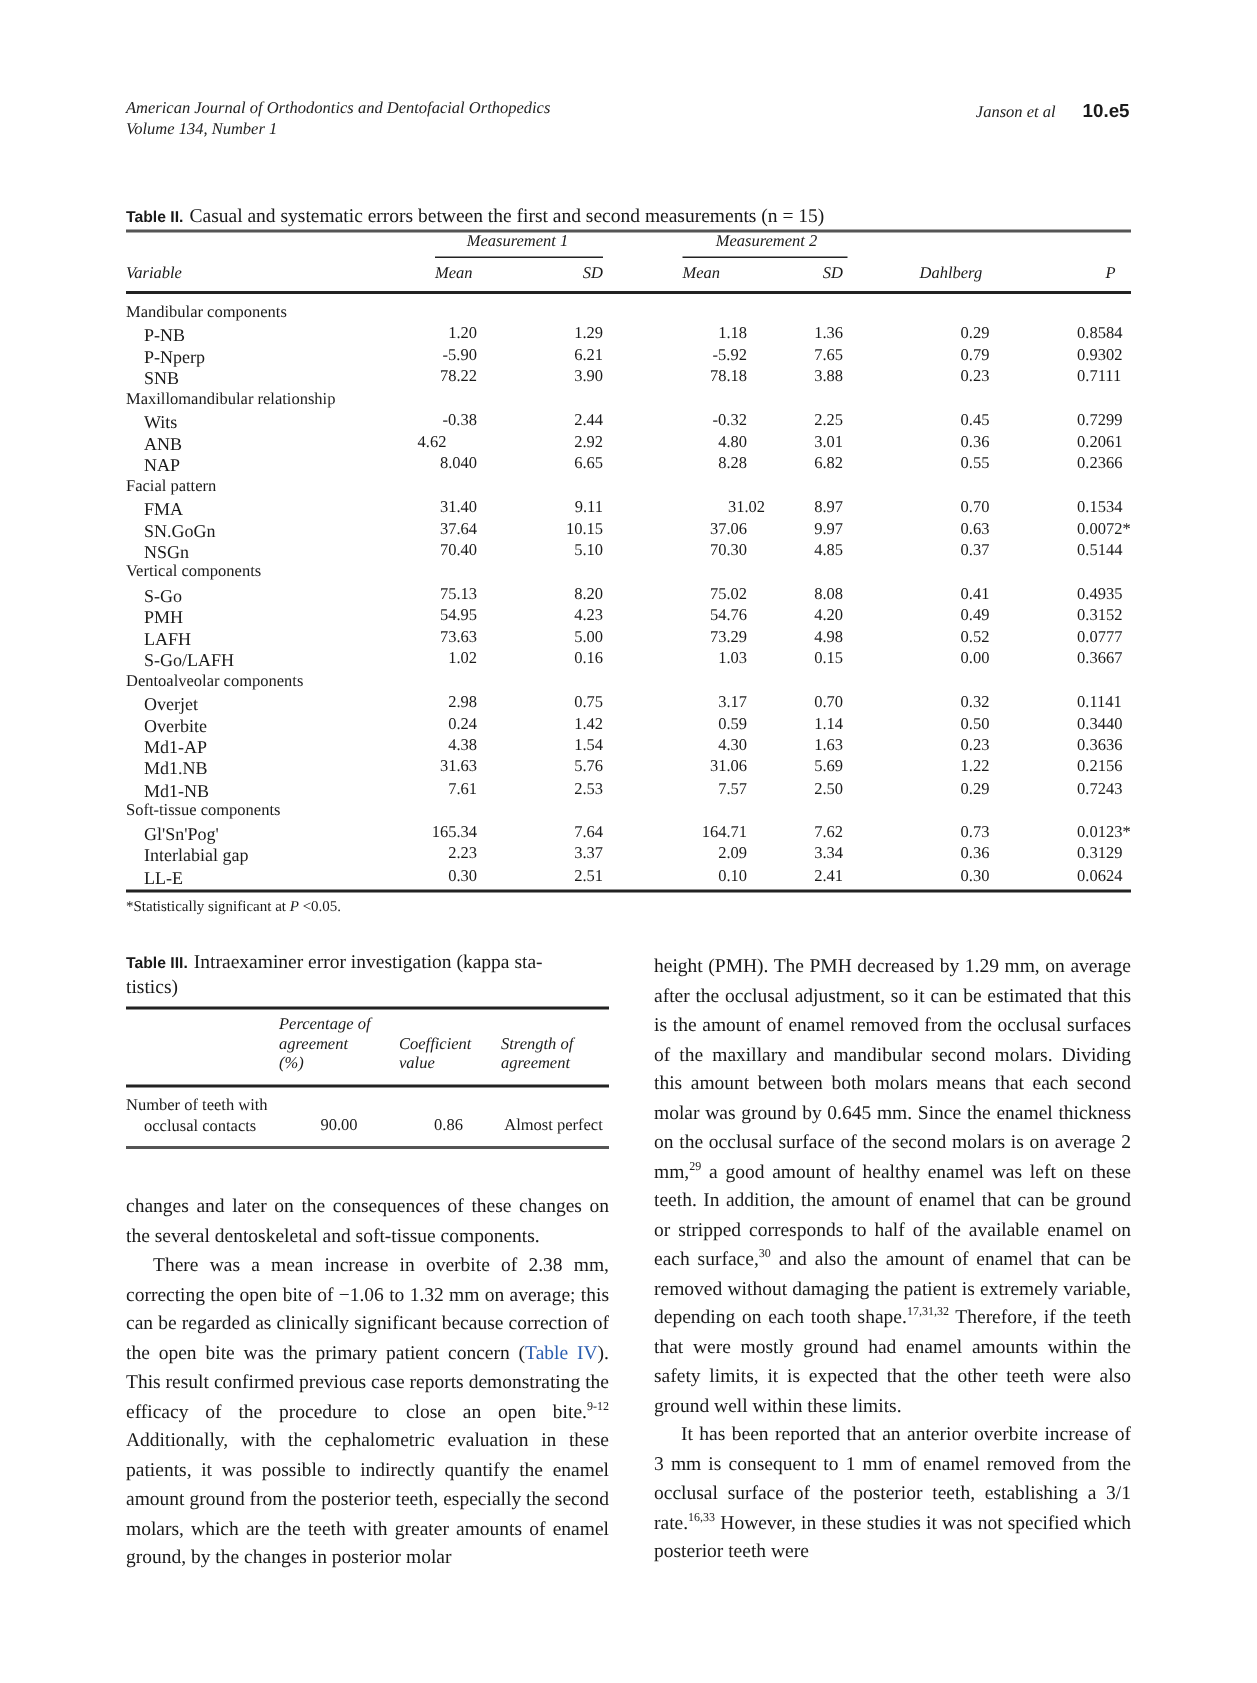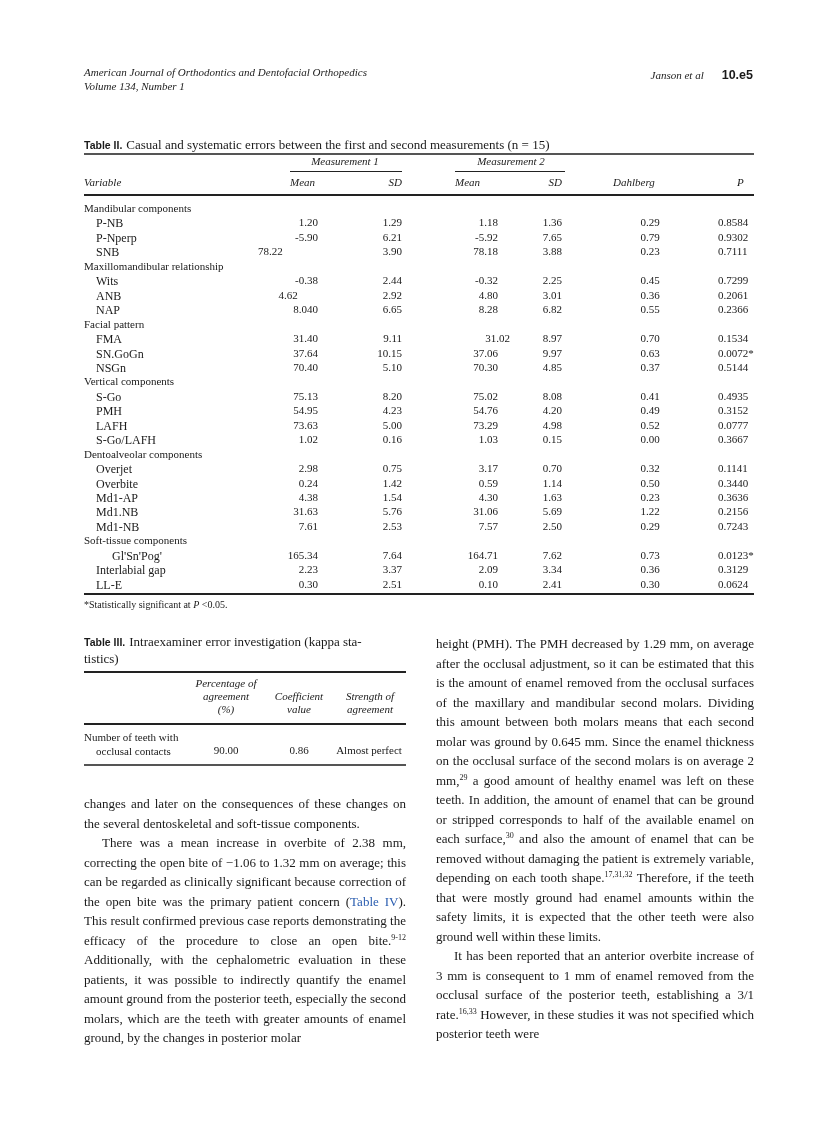--- a/index.html
+++ b/index.html
@@ -20,21 +20,21 @@
   .r { text-align:right; }
   .c { text-align:center; }
   .group { font-size:11px; }
   .sub { font-size:12px; padding-left:12px; }
   .foot { font-size:10px; }
   .body { position:absolute; font-size:13px; line-height:19.5px; text-align:justify; }
   .body p { margin:0; }
   .body p.ind { text-indent:18px; }
   .link { color:#2a5db0; }
   sup { font-size:8px; line-height:0; vertical-align:super; }
-  .t3th { font-style:italic; font-size:11px; text-align:center; line-height:13px; }
+  .t3th { font-style:italic; font-size:11px; text-align:left; line-height:13px; }
 </style>
 </head>
 <body>
 
 <div class="abs hdr" style="left:84px; top:66px;">American Journal of Orthodontics and Dentofacial Orthopedics</div>
 <div class="abs hdr" style="left:84px; top:80px;">Volume 134, Number 1</div>
 <div class="abs" style="right:85px; top:65px;">
   <span class="hdr">Janson et al</span>
   <span style="display:inline-block;width:10px;"></span>
   <span class="pgnum">10.e5</span>
@@ -70,21 +70,21 @@
     <div class="num" style="top: 216.45px; left: 620px; width: 60px; text-align: center;">0.29</div>
     <div class="num" style="top: 216.45px; left: 718px; text-align: right;">0.8584</div>
     <div class="abs sub" style="left: 84px; top: 230.9px;">P-Nperp</div>
     <div class="num" style="top: 230.9px; left: 258px; width: 60px; text-align: right;">-5.90</div>
     <div class="num" style="top: 230.9px; left: 342px; width: 60px; text-align: right;">6.21</div>
     <div class="num" style="top: 230.9px; left: 438px; width: 60px; text-align: right;">-5.92</div>
     <div class="num" style="top: 230.9px; left: 502px; width: 60px; text-align: right;">7.65</div>
     <div class="num" style="top: 230.9px; left: 620px; width: 60px; text-align: center;">0.79</div>
     <div class="num" style="top: 230.9px; left: 718px;">0.9302</div>
     <div class="abs sub" style="left: 84px; top: 245.35px;">SNB</div>
-    <div class="num" style="top: 245.35px; left: 258px; width: 60px; text-align: left;">78.22</div>
+    <div class="num" style="top: 245.35px; left: 258px; width: 60px; text-align: right;">78.22</div>
     <div class="num" style="top: 245.35px; left: 342px; width: 60px; text-align: right;">3.90</div>
     <div class="num" style="top: 245.35px; left: 438px; width: 60px; text-align: right;">78.18</div>
     <div class="num" style="top: 245.35px; left: 502px; width: 60px; text-align: right;">3.88</div>
     <div class="num" style="top: 245.35px; left: 620px; width: 60px; text-align: center;">0.23</div>
     <div class="num" style="top: 245.35px; left: 718px;">0.7111</div>
     <div class="abs group" style="left: 84px; top: 259.8px;">Maxillomandibular relationship</div>
     <div class="abs sub" style="left: 84px; top: 274.25px;">Wits</div>
     <div class="num" style="top: 274.25px; left: 258px; width: 60px; text-align: right;">-0.38</div>
     <div class="num" style="top: 274.25px; left: 342px; width: 60px; text-align: right;">2.44</div>
     <div class="num" style="top: 274.25px; left: 438px; width: 60px; text-align: right;">-0.32</div>
@@ -186,21 +186,21 @@
     <div class="num" style="top: 505.45px; left: 620px; width: 60px; text-align: center;">1.22</div>
     <div class="num" style="top: 505.45px; left: 718px;">0.2156</div>
     <div class="abs sub" style="left: 84px; top: 519.9px;">Md1-NB</div>
     <div class="num" style="top: 519.9px; left: 258px; width: 60px; text-align: right;">7.61</div>
     <div class="num" style="top: 519.9px; left: 342px; width: 60px; text-align: right;">2.53</div>
     <div class="num" style="top: 519.9px; left: 438px; width: 60px; text-align: right;">7.57</div>
     <div class="num" style="top: 519.9px; left: 502px; width: 60px; text-align: right;">2.50</div>
     <div class="num" style="top: 519.9px; left: 620px; width: 60px; text-align: center;">0.29</div>
     <div class="num" style="top: 519.9px; left: 718px;">0.7243</div>
     <div class="abs group" style="left: 84px; top: 534.35px;">Soft-tissue components</div>
-    <div class="abs sub" style="left: 100px; top: 548.8px;">Gl'Sn'Pog'</div>
+    <div class="abs sub" style="left: 84px; top: 548.8px;">Gl'Sn'Pog'</div>
     <div class="num" style="top: 548.8px; left: 258px; width: 60px; text-align: right;">165.34</div>
     <div class="num" style="top: 548.8px; left: 342px; width: 60px; text-align: right;">7.64</div>
     <div class="num" style="top: 548.8px; left: 438px; width: 60px; text-align: right;">164.71</div>
     <div class="num" style="top: 548.8px; left: 502px; width: 60px; text-align: right;">7.62</div>
     <div class="num" style="top: 548.8px; left: 620px; width: 60px; text-align: center;">0.73</div>
     <div class="num" style="top: 548.8px; left: 718px;">0.0123*</div>
     <div class="abs sub" style="left: 84px; top: 563.25px;">Interlabial gap</div>
     <div class="num" style="top: 563.25px; left: 258px; width: 60px; text-align: right;">2.23</div>
     <div class="num" style="top: 563.25px; left: 342px; width: 60px; text-align: right;">3.37</div>
     <div class="num" style="top: 563.25px; left: 438px; width: 60px; text-align: right;">2.09</div>

